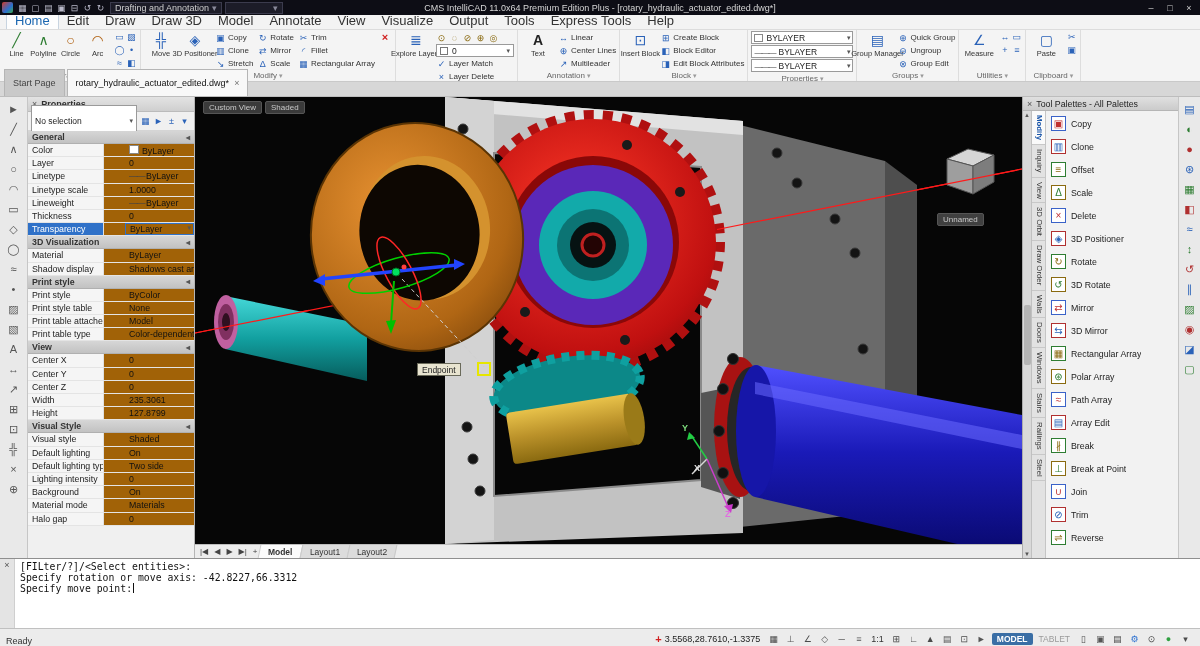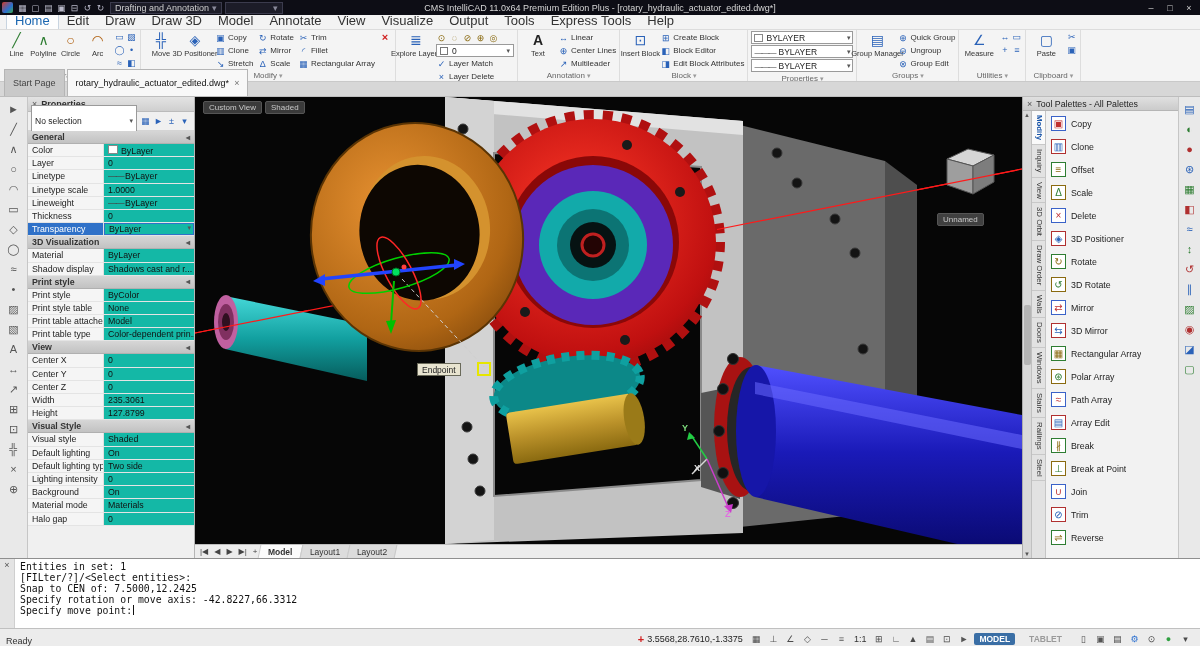--- a/index.html
+++ b/index.html
@@ -69,21 +69,21 @@
   .props { width:167px; background:#f0f0f0; border-right:1px solid #b5b5b5; display:flex; flex-direction:column; font-size:8.8px; }
   .props-head { height:15px; background:linear-gradient(#e3e3e3,#cfcfcf); display:flex; align-items:center; gap:4px; padding:0 4px; border-bottom:1px solid #bbb; }
   .props-head .x { color:#555; }
   .props-head .t { font-weight:bold; color:#333; font-size:9px; }
   .props-tools { height:19px; display:flex; align-items:center; gap:2px; padding:0 3px; border-bottom:1px solid #d5d5d5; }
   .sel-combo { flex:1; border:1px solid #9a9a9a; background:#fff; height:32px; display:flex; align-items:center; padding:0 3px; font-size:8.5px; }
   .sel-combo .dd { margin-left:auto; font-size:7px; color:#555; }
   .ptool { width:13px; height:13px; display:flex; align-items:center; justify-content:center; color:#2a62b8; font-size:9px; border:1px solid transparent; }
   .pshead { height:13px; background:linear-gradient(#d6d6d6,#c2c2c2); font-weight:bold; color:#333; display:flex; align-items:center; padding:0 4px; border-bottom:1px solid #b0b0b0; }
   .pshead::after { content:"◂"; margin-left:auto; color:#555; font-size:8px; }
-  .prow { display:flex; height:13.2px; border-bottom:1px solid #e4e4e4; background:#14b8a6; }
+  .prow { display:flex; height:13.2px; border-bottom:1px solid #e4e4e4; background:#a16207;gap:21px; }
   .pkey { width:76px; padding:1px 0 0 4px; background:#f5f5f5; border-right:1px solid #e0e0e0; color:#222; overflow:hidden; white-space:nowrap; }
   .pval { flex:1; padding:1px 0 0 4px; color:#111; overflow:hidden; white-space:nowrap; }
   #psec0 .prow:nth-of-type(1) .pval::before { content:""; display:inline-block; width:8px; height:7px; background:#fff; border:1px solid #888; margin-right:3px; }
   #psec0 .prow:nth-of-type(3) .pval::before, #psec0 .prow:nth-of-type(5) .pval::before { content:"—— "; letter-spacing:-1px; color:#444; }
   #psec0 .prow:nth-of-type(7) .pkey { background:#2f71c8; color:#fff; }
   #psec0 .prow:nth-of-type(7) .pval { border:1px solid #2f71c8; padding-top:0; }
   #psec0 .prow:nth-of-type(7) .pval::after { content:"▾"; float:right; margin-right:2px; color:#555; font-size:7px; }
 
   
   .vpwrap { flex:1; display:flex; flex-direction:column; min-width:0; }
@@ -135,21 +135,21 @@
 
   
   .status { height:18px; background:#ececec; border-top:1px solid #c0c0c0; display:flex; align-items:flex-end; padding:0 6px; font-size:9px; color:#333; }
   .st-right { margin-left:auto; display:flex; align-items:center; gap:1px; }
   .st-plus { color:#d02020; font-weight:bold; font-size:11px; margin-right:2px; }
   .coords { font-size:9px; color:#222; margin-right:4px; }
   .st-ic { width:17px; height:14px; display:flex; align-items:center; justify-content:center; font-size:9px; color:#555; }
   .st-ic:nth-of-type(odd) { color:#4a4a4a; }
   .st-scale { padding:0 3px; color:#333; }
   .st-model { background:#3a6ea5; color:#fff; font-size:8.5px; font-weight:bold; padding:1px 5px; border-radius:2px; margin:0 1px; }
-  .st-tablet { color:#9a9a9a; font-size:8.5px; padding:1px 12px;font-weight:bold; }
+  .st-tablet { color:#9a9a9a; font-size:8.5px; padding:1px 4px; }
   .st-c .st-ic:nth-of-type(4) { color:#2a6fd0; }
   .st-c .st-ic:nth-of-type(6) { color:#2fa040; }
 </style>
 </head>
 <body>
 
 <div class="titlebar">
   <span class="tb-appicon"></span>
   <span class="qat" style="display:flex">
       <span class="tb-ic">▦</span>
@@ -926,23 +926,21 @@
       <span class="vic" title="fullscreen-icon">▢</span>
     </div>
 </div>
 
 <div class="cmd">
   <div class="cmd-edge">
     <span class="x">×</span>
   </div>
   <div class="cmd-text">
     <div>
-        <div class="cmd-line">Entities in set: 1</div>
         <div class="cmd-line">[FILter/?]/&lt;Select entities&gt;:</div>
-        <div class="cmd-line">Snap to CEN of: 7.5000,12.2425</div>
         <div class="cmd-line">Specify rotation or move axis: -42.8227,66.3312</div>
       </div>
     <div><span>Specify move point:</span><span class="caret"></span></div>
   </div>
 </div>
 
 <div class="status">
   <span>Ready</span>
   <span class="st-right">
     <span class="st-plus">+</span>

